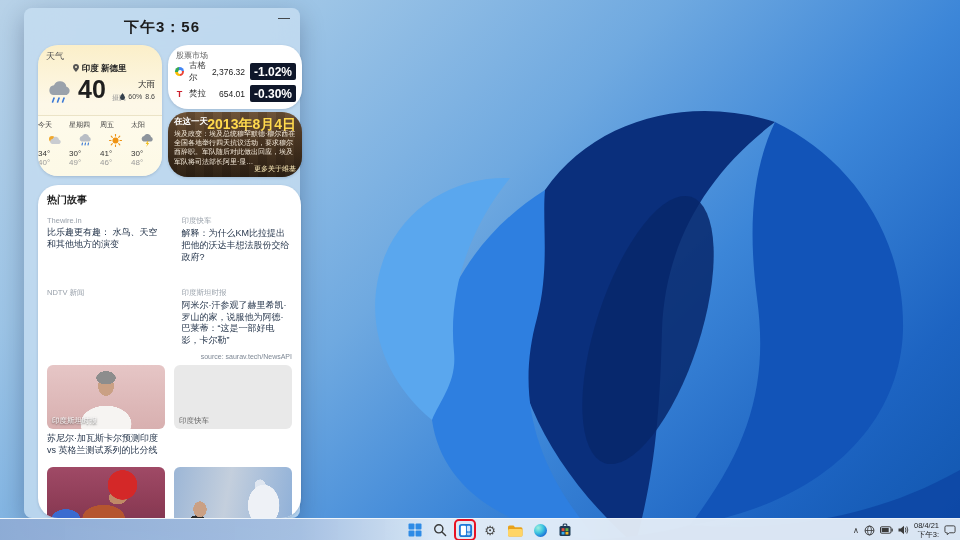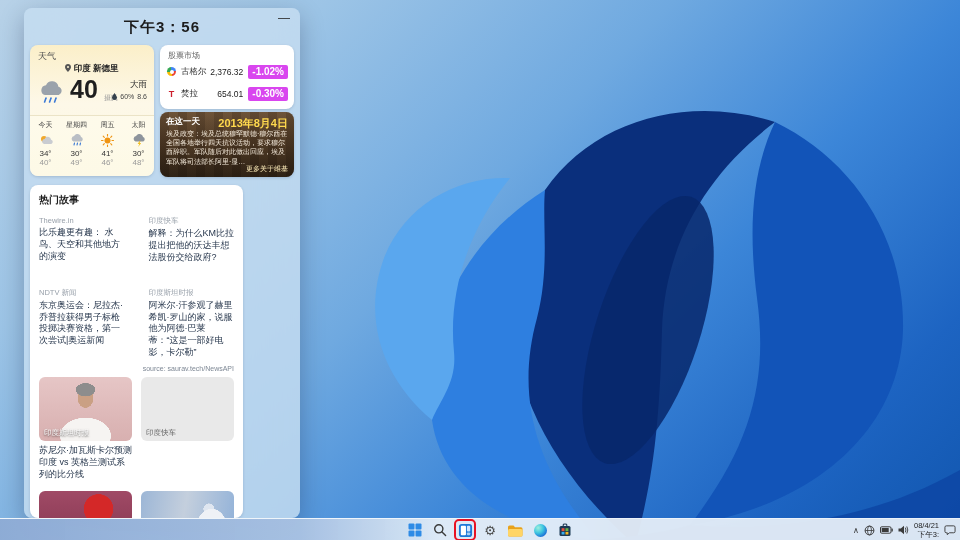--- a/index.html
+++ b/index.html
@@ -10,73 +10,73 @@
   #bloom { position:absolute; inset:0; }
 
   
   .panel { position:absolute; left:24px; top:8px; width:276px; height:510px;
     border-radius:8px; background:rgba(198,221,240,0.82);
     backdrop-filter:blur(22px); box-shadow:0 8px 24px rgba(0,0,30,.25); }
   .panel-min { position:absolute; top:4px; right:10px; font-size:12px; color:#333; cursor:pointer; line-height:12px; }
   .panel-time { position:absolute; top:10px; left:0; width:100%; text-align:center;
     font-size:15px; font-weight:700; color:#1c1c1c; letter-spacing:1px; }
 
-  .card { position:absolute; border-radius:8px; background:#fff;
-    box-shadow:0 1px 3px rgba(20,40,80,.18); overflow:hidden; }
+  .card { position:absolute; border-radius:20px; background:#fff;
+    box-shadow:0 1px 3px rgba(20,40,80,.18); overflow:hidden;margin-left:8px; }
 
   
   #weather { left:6px; top:37px; width:124px; height:131px;
     background:linear-gradient(180deg,#fbefc9 0%,#fdf8e8 45%,#fcf6df 100%); }
   .w-title { position:absolute; top:5px; left:8px; font-size:9px; color:#555; }
   .w-loc { position:absolute; top:18px; left:0; width:100%; text-align:center;
     font-size:8.5px; color:#222; font-weight:600; }
   .w-main-icon { position:absolute; top:36px; left:8px; }
   .w-temp { position:absolute; top:30px; left:40px; font-size:25px; font-weight:700; color:#1e1e1e; }
   .w-unit { position:absolute; top:48px; left:74px; font-size:7px; color:#999; }
   .w-cond { position:absolute; top:34px; right:7px; font-size:8.5px; color:#333; }
   .w-stats { position:absolute; top:48px; right:7px; font-size:7px; color:#444;
     display:flex; align-items:center; gap:3px; }
   .w-forecast { position:absolute; left:0; right:0; top:70px; bottom:0;
     display:flex; border-top:1px solid rgba(180,160,90,.25);
     background:rgba(255,252,240,.45); }
-  .w-col { flex:1; text-align:center; padding-top:4px; }
+  .w-col { flex:1; padding-top:4px; }
   .w-day { font-size:7px; color:#444; }
   .w-ic { height:16px; margin:2px 0 1px; display:flex; justify-content:center; align-items:center; }
   .w-hi { font-size:8px; color:#333; }
   .w-lo { font-size:8px; color:#9a9a9a; }
 
   
   #stocks { left:136px; top:37px; width:134px; height:64px; }
   .s-title { position:absolute; top:5px; left:8px; font-size:8px; color:#666; }
   .s-row { position:absolute; left:7px; right:6px; height:15px; display:flex; align-items:center; }
   .s-row.r0 { top:19px; } .s-row.r1 { top:41px; }
   .g-icon { width:9px; height:9px; border-radius:50%;
     background:conic-gradient(#4285f4 0 25%,#ea4335 25% 50%,#fbbc05 50% 72%,#34a853 72% 100%);
     position:relative; flex:0 0 auto; }
   .g-icon::after{ content:""; position:absolute; inset:2.5px; background:#fff; border-radius:50%; }
   .t-icon { width:9px; text-align:center; font-size:9px; font-weight:700; color:#cc1f2d; flex:0 0 auto; }
   .s-name { font-size:8.5px; color:#333; margin-left:5px; flex:1; }
   .s-price { font-size:8.5px; color:#222; margin-right:5px; }
-  .s-badge { font-size:10px; font-weight:700; color:#fff; background:#d946ef;
+  .s-badge { font-size:12px; font-weight:700; color:#fff; background:#0f172a;
     border-radius:2px; padding:1.5px 4px; min-width:32px; text-align:center; }
 
   
   #otd { left:136px; top:104px; width:134px; height:65px;
     background:
       repeating-linear-gradient(90deg, rgba(60,40,22,.28) 0 9px, rgba(120,90,55,.18) 9px 18px),
       linear-gradient(180deg,#a8825b 0%,#7c5c3d 55%,#4e3a27 100%); }
   #otd .shade { position:absolute; inset:0; background:linear-gradient(180deg,rgba(20,12,6,.35),rgba(15,10,5,.55)); }
   .o-title { position:absolute; top:4px; left:6px; font-size:8.5px; font-weight:700; color:#fff; }
-  .o-date { position:absolute; top:4px; right:6px; font-size:11px; font-weight:700; color:#ffd94d; }
+  .o-date { position:absolute; top:4px; right:6px; font-size:14px; font-weight:700; color:#ffd94d; }
   .o-body { position:absolute; top:17px; left:6px; right:6px; font-size:7px; line-height:1.32;
     color:#f3e9da; height:36px; overflow:hidden; }
   .o-more { position:absolute; bottom:3px; right:6px; font-size:7px; color:#ffeebb; }
 
   
-  #news { left:6px; top:177px; width:213px; height:333px; padding:8px 9px; }
+  #news { left:6px; top:177px; width:263px; height:333px; padding:8px 9px; }
   .n-title { font-size:10px; font-weight:700; color:#1e1e1e; }
   .n-grid { display:grid; grid-template-columns:1fr 1fr; column-gap:13px; row-gap:11px; margin-top:9px;gap:24px; }
   .n-src { font-size:7.5px; color:#98a0aa; margin-bottom:2px; }
   .n-head { font-size:9px; font-weight:400; color:#26364c; line-height:1.32; cursor:pointer; }
   .n-attr { text-align:right; font-size:7px; color:#7d8794; margin:6px 0 5px; }
   .n-imggrid { display:grid; grid-template-columns:1fr 1fr; column-gap:9px; row-gap:10px; }
   .n-card { position:relative; }
   .n-img { position:relative; height:64px; border-radius:6px; overflow:hidden; }
   .n-imgsrc { position:absolute; bottom:3px; left:5px; font-size:7.5px; color:#fff;
     text-shadow:0 1px 2px rgba(0,0,0,.7); }
@@ -255,21 +255,20 @@
         <div>
           <div class="n-src">Thewire.in</div>
           <div class="n-head">比乐趣更有趣： 水鸟、天空和其他地方的演变</div>
         </div>
         <div>
           <div class="n-src">印度快车</div>
           <div class="n-head">解释：为什么KM比拉提出把他的沃达丰想法股份交给政府?</div>
         </div>
         <div>
           <div class="n-src">NDTV 新闻</div>
-          <div class="n-head">东京奥运会：尼拉杰·乔普拉获得男子标枪投掷决赛资格，第一次尝试|奥运新闻</div>
         </div>
         <div>
           <div class="n-src">印度斯坦时报</div>
           <div class="n-head">阿米尔·汗参观了赫里希凯·罗山的家，说服他为阿德·巴莱蒂：“这是一部好电影，卡尔勒”</div>
         </div>
       </div>
 
       <div class="n-attr">source: saurav.tech/NewsAPI</div>
 
       <div class="n-imggrid">

